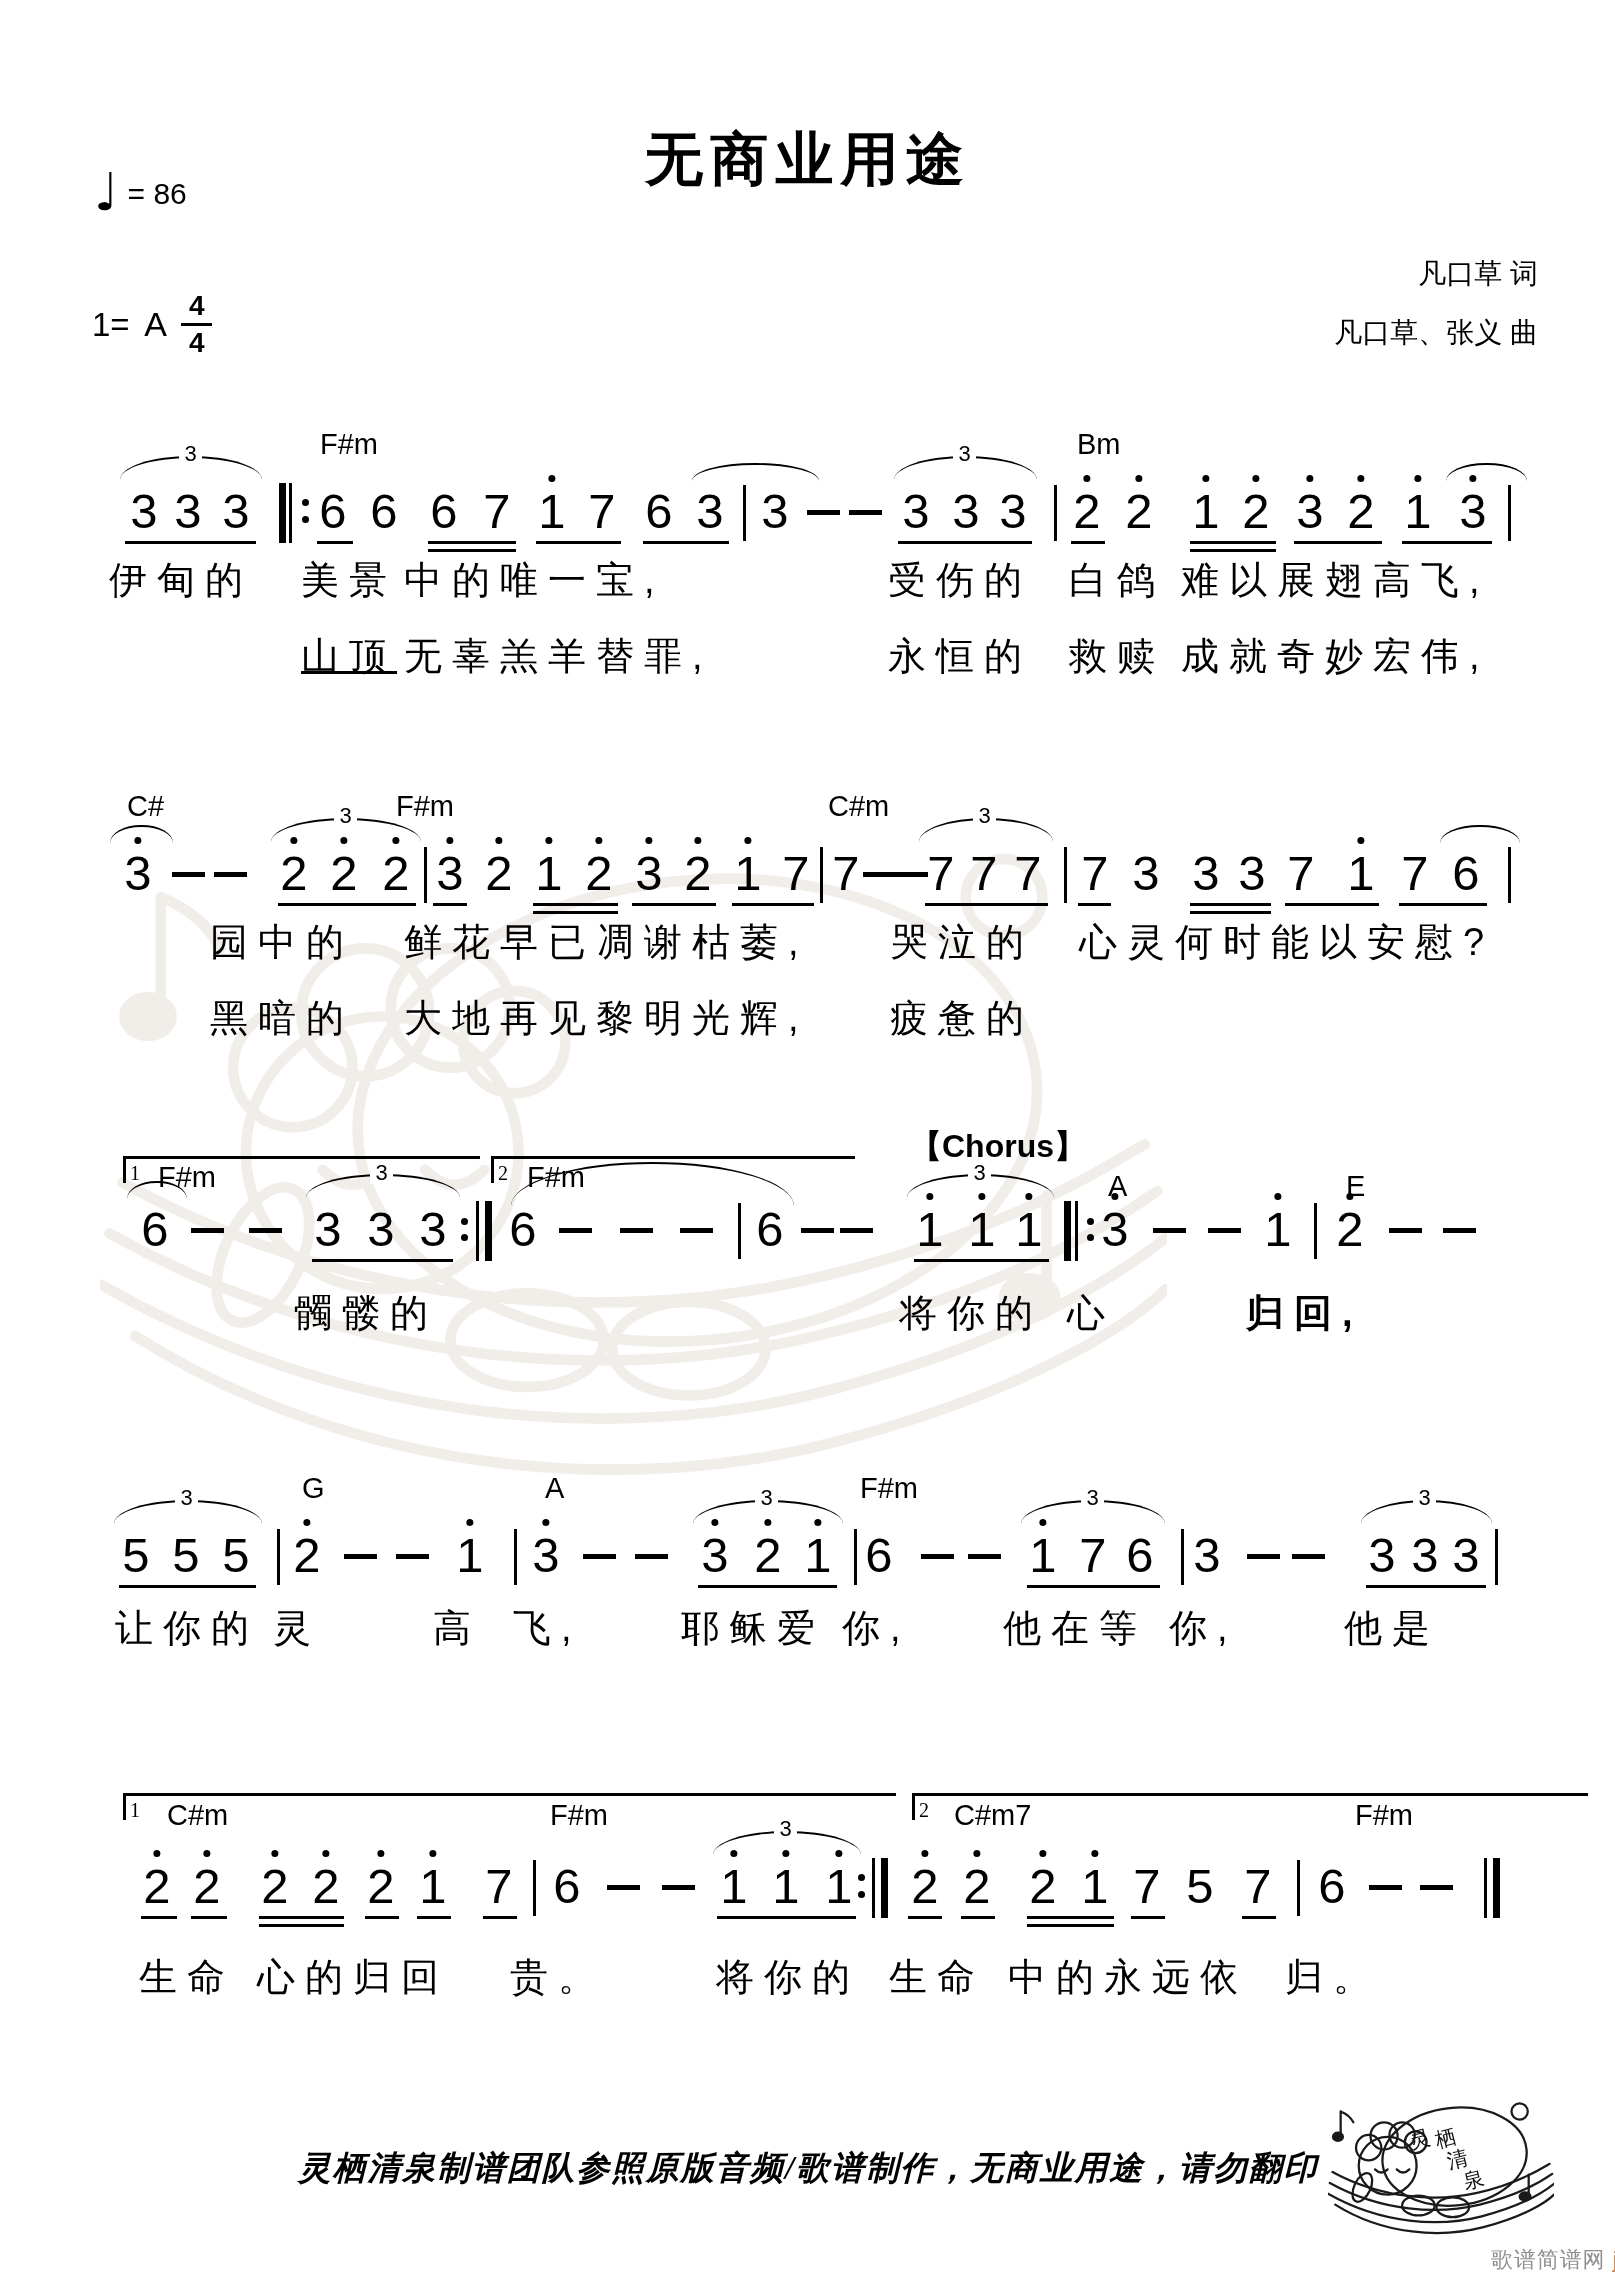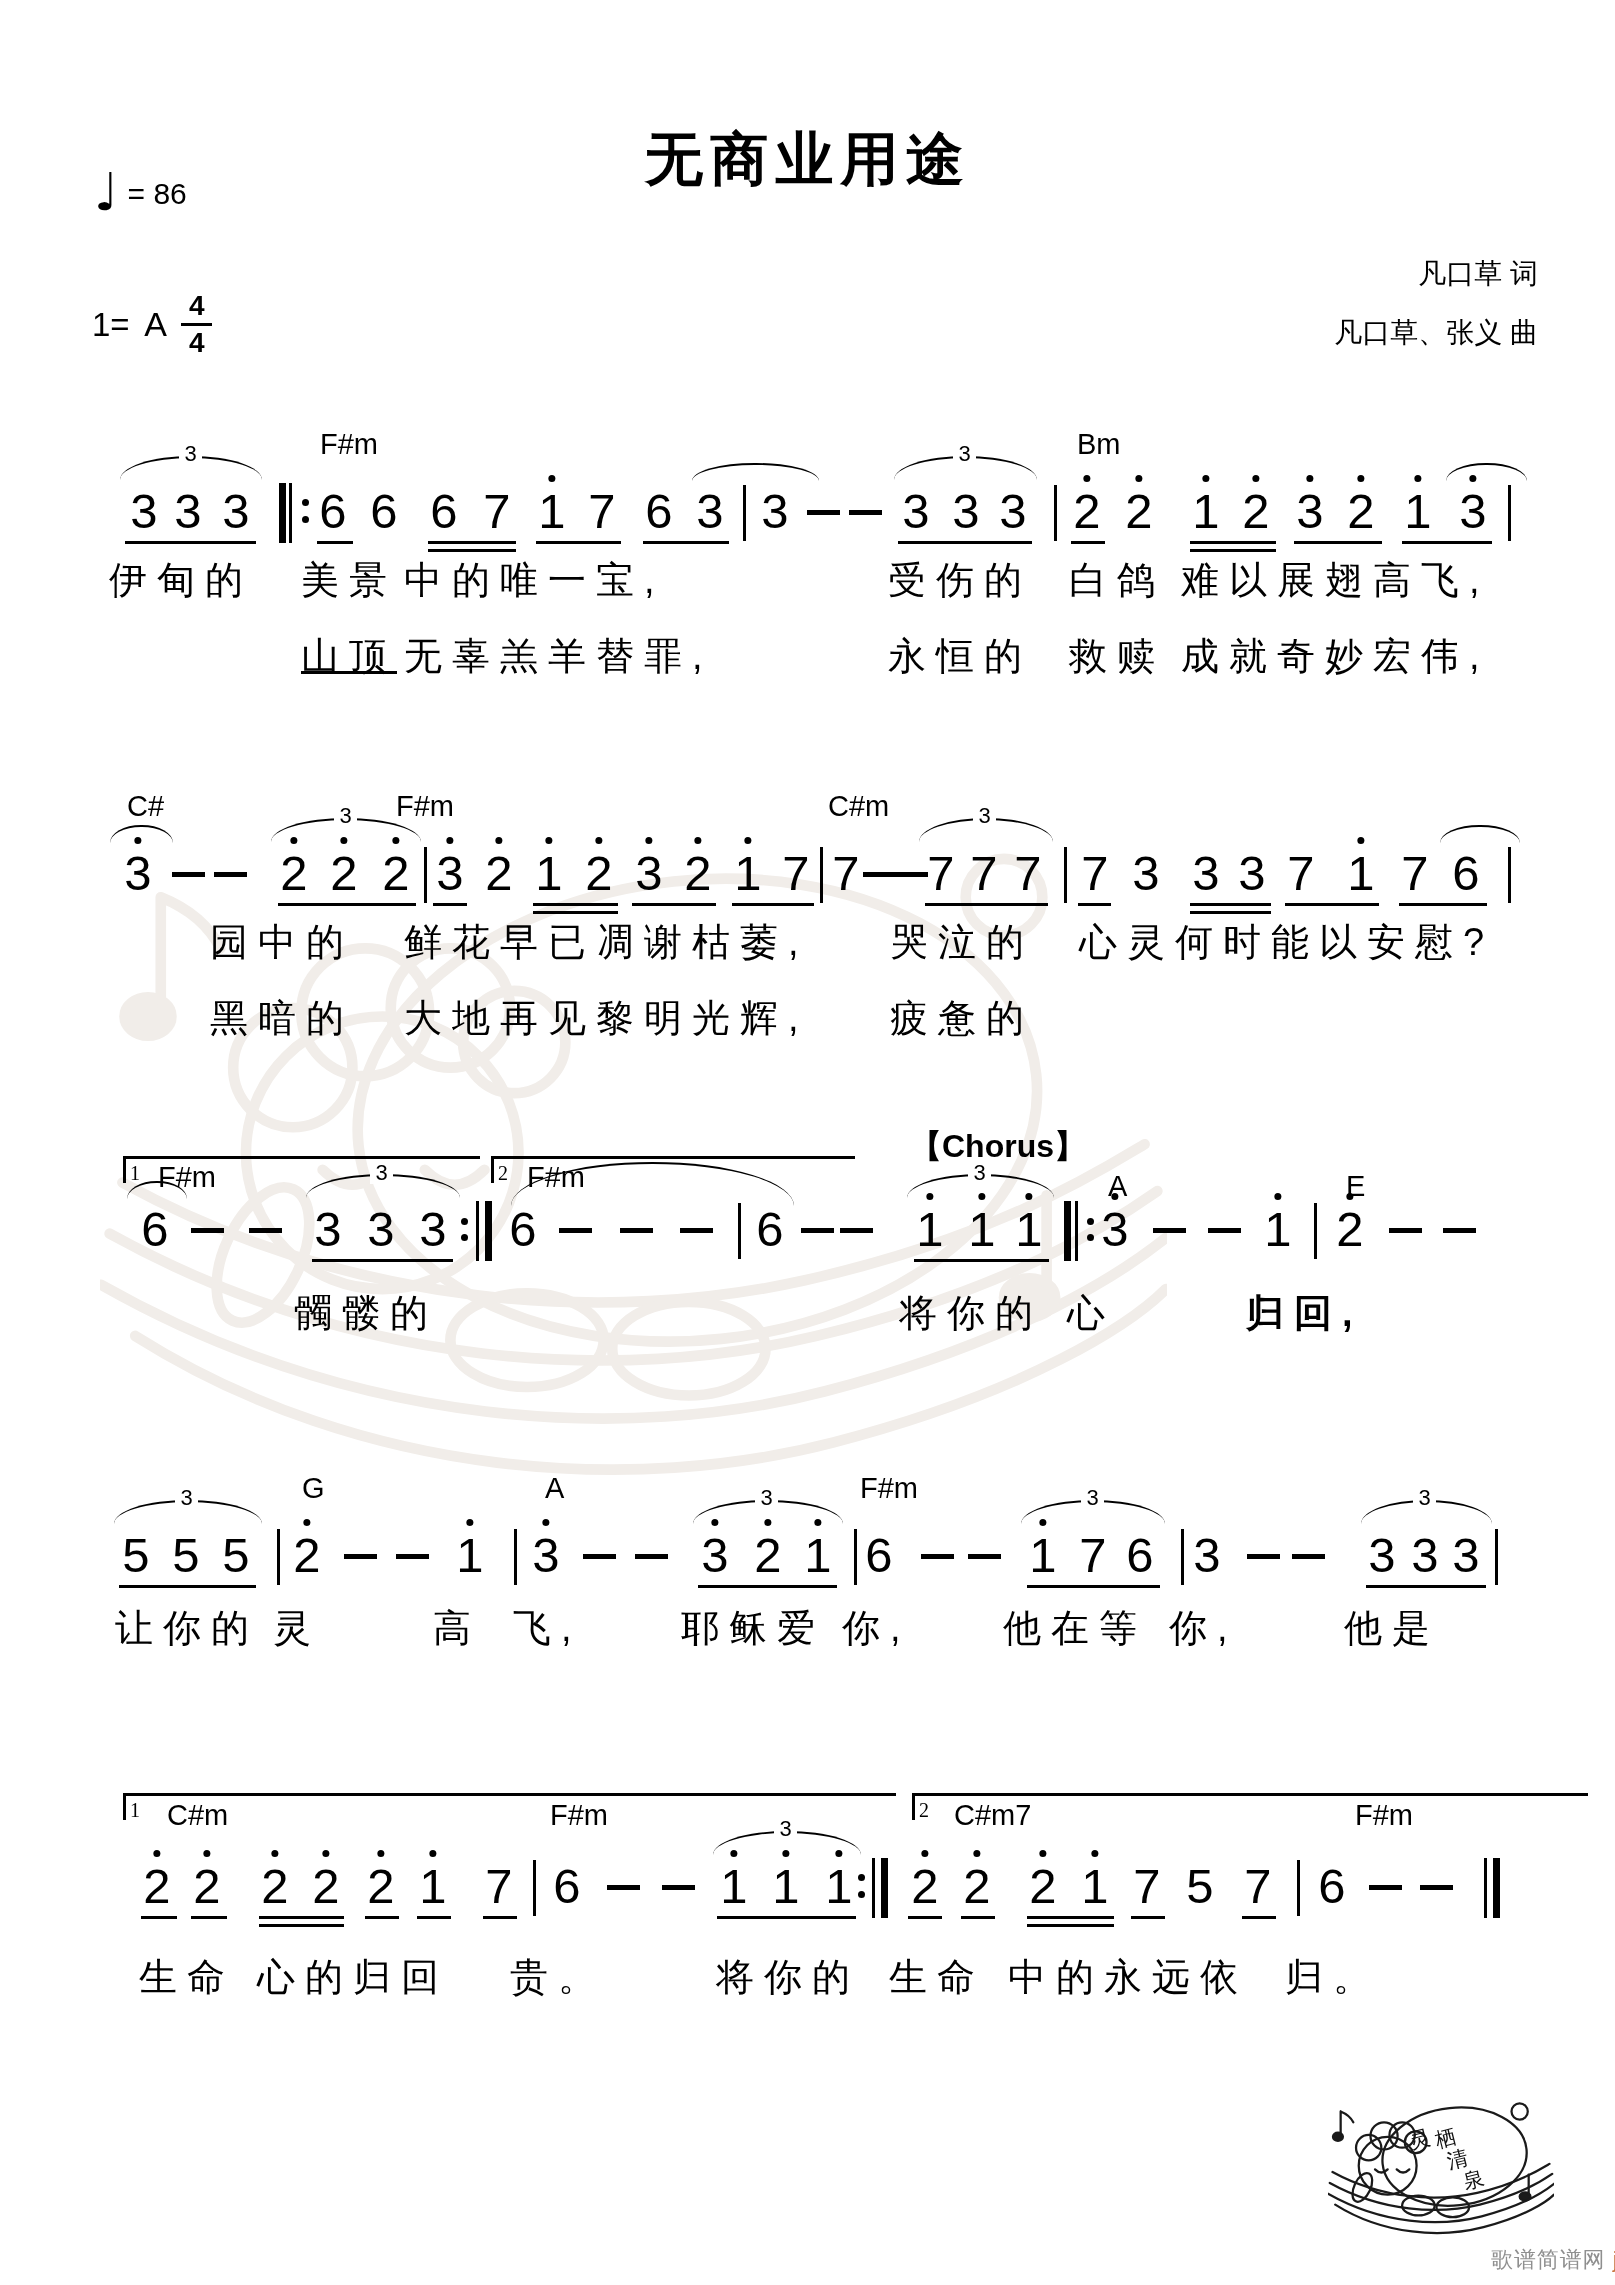--- a/index.html
+++ b/index.html
@@ -398,20 +398,21 @@
       <div class="tlab" style="left: 774px; top: 1818px;">3</div>
       <div class="lyr" style="left: 139px; top: 1956px;">生命</div>
       <div class="lyr" style="left: 257px; top: 1956px;">心的归回</div>
       <div class="lyr" style="left: 510px; top: 1956px;">贵。</div>
       <div class="lyr" style="left: 716px; top: 1956px;">将你的</div>
       <div class="lyr" style="left: 889px; top: 1956px;">生命</div>
       <div class="lyr" style="left: 1008px; top: 1956px;">中的永远依</div>
       <div class="lyr" style="left: 1285px; top: 1956px;">归。</div>
     </div>
 
+  <div class="footer">灵栖清泉制谱团队参照原版音频/歌谱制作，无商业用途，请勿翻印</div>
 
   <div class="sitecredit">
     <span style="color: rgb(143, 143, 143);">歌谱简谱网</span><span class="siteen" style="color: rgb(201, 116, 63);">jianpu.cn</span>
   </div>
 
   <svg class="logo" width="226" height="154" viewBox="0 0 250 170">
     <use href="#sheep"></use>
     <g font-size="23" fill="#111" stroke="none" font-family="Liberation Sans, DejaVu Sans, sans-serif" transform="rotate(-14 130 80)">
       <text x="96" y="60">灵</text>
       <text x="124" y="66">栖</text>

